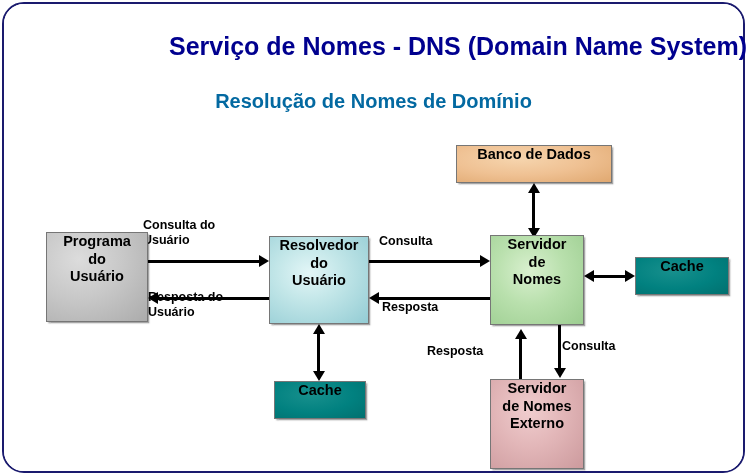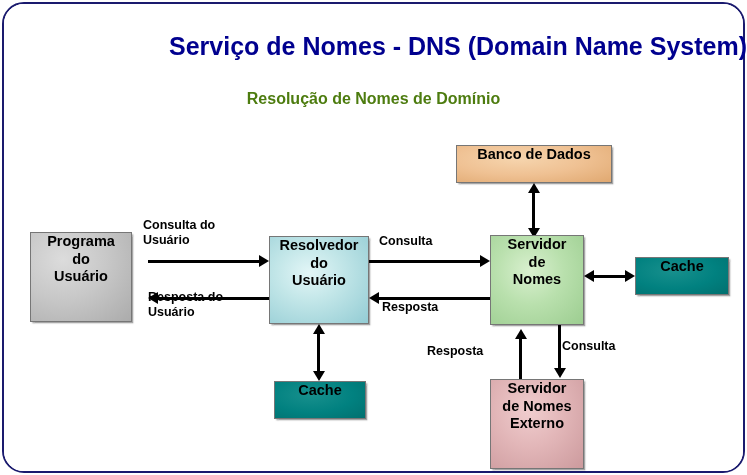--- a/index.html
+++ b/index.html
@@ -52,43 +52,43 @@
     font-size: 25px;
     font-weight: bold;
     letter-spacing: 0px;
   }
   #subtitle {
     position: absolute;
     left: 0;
     top: 90px;
     width: 747px;
     text-align: center;
-    color: #4d7c0f;
-    font-size: 16px;
+    color: #0369a1;
+    font-size: 20px;
     font-weight: bold;
   }
 
   .node {
     position: absolute;
     box-sizing: border-box;
     border: 1px solid #767676;
     display: flex;
     align-items: flex-start;
     justify-content: center;
     text-align: center;
     font-weight: bold;
     font-size: 14.5px;
     line-height: 1.22;
     color: #000000;
     box-shadow: 1.5px 1.5px 1.5px rgba(0,0,0,0.35);
     white-space: pre-line;
   }
 
   .n-programa {
-    left: 30px; top: 232px; width: 102px; height: 90px;
+    left: 46px; top: 232px; width: 102px; height: 90px;
     background: radial-gradient(ellipse at 32% 30%, #dcdcdc 0%, #c8c8c8 45%, #ababab 100%);
   }
   .n-resolvedor {
     left: 269px; top: 236px; width: 100px; height: 88px;
     background: radial-gradient(ellipse at 40% 42%, #e3f6f7 0%, #c2e6e8 40%, #93ccd4 100%);
   }
   .n-servidor {
     left: 490px; top: 235px; width: 94px; height: 90px;
     background: radial-gradient(ellipse at 42% 40%, #d9f0cf 0%, #b9e0ad 45%, #9ccd90 100%);
   }

